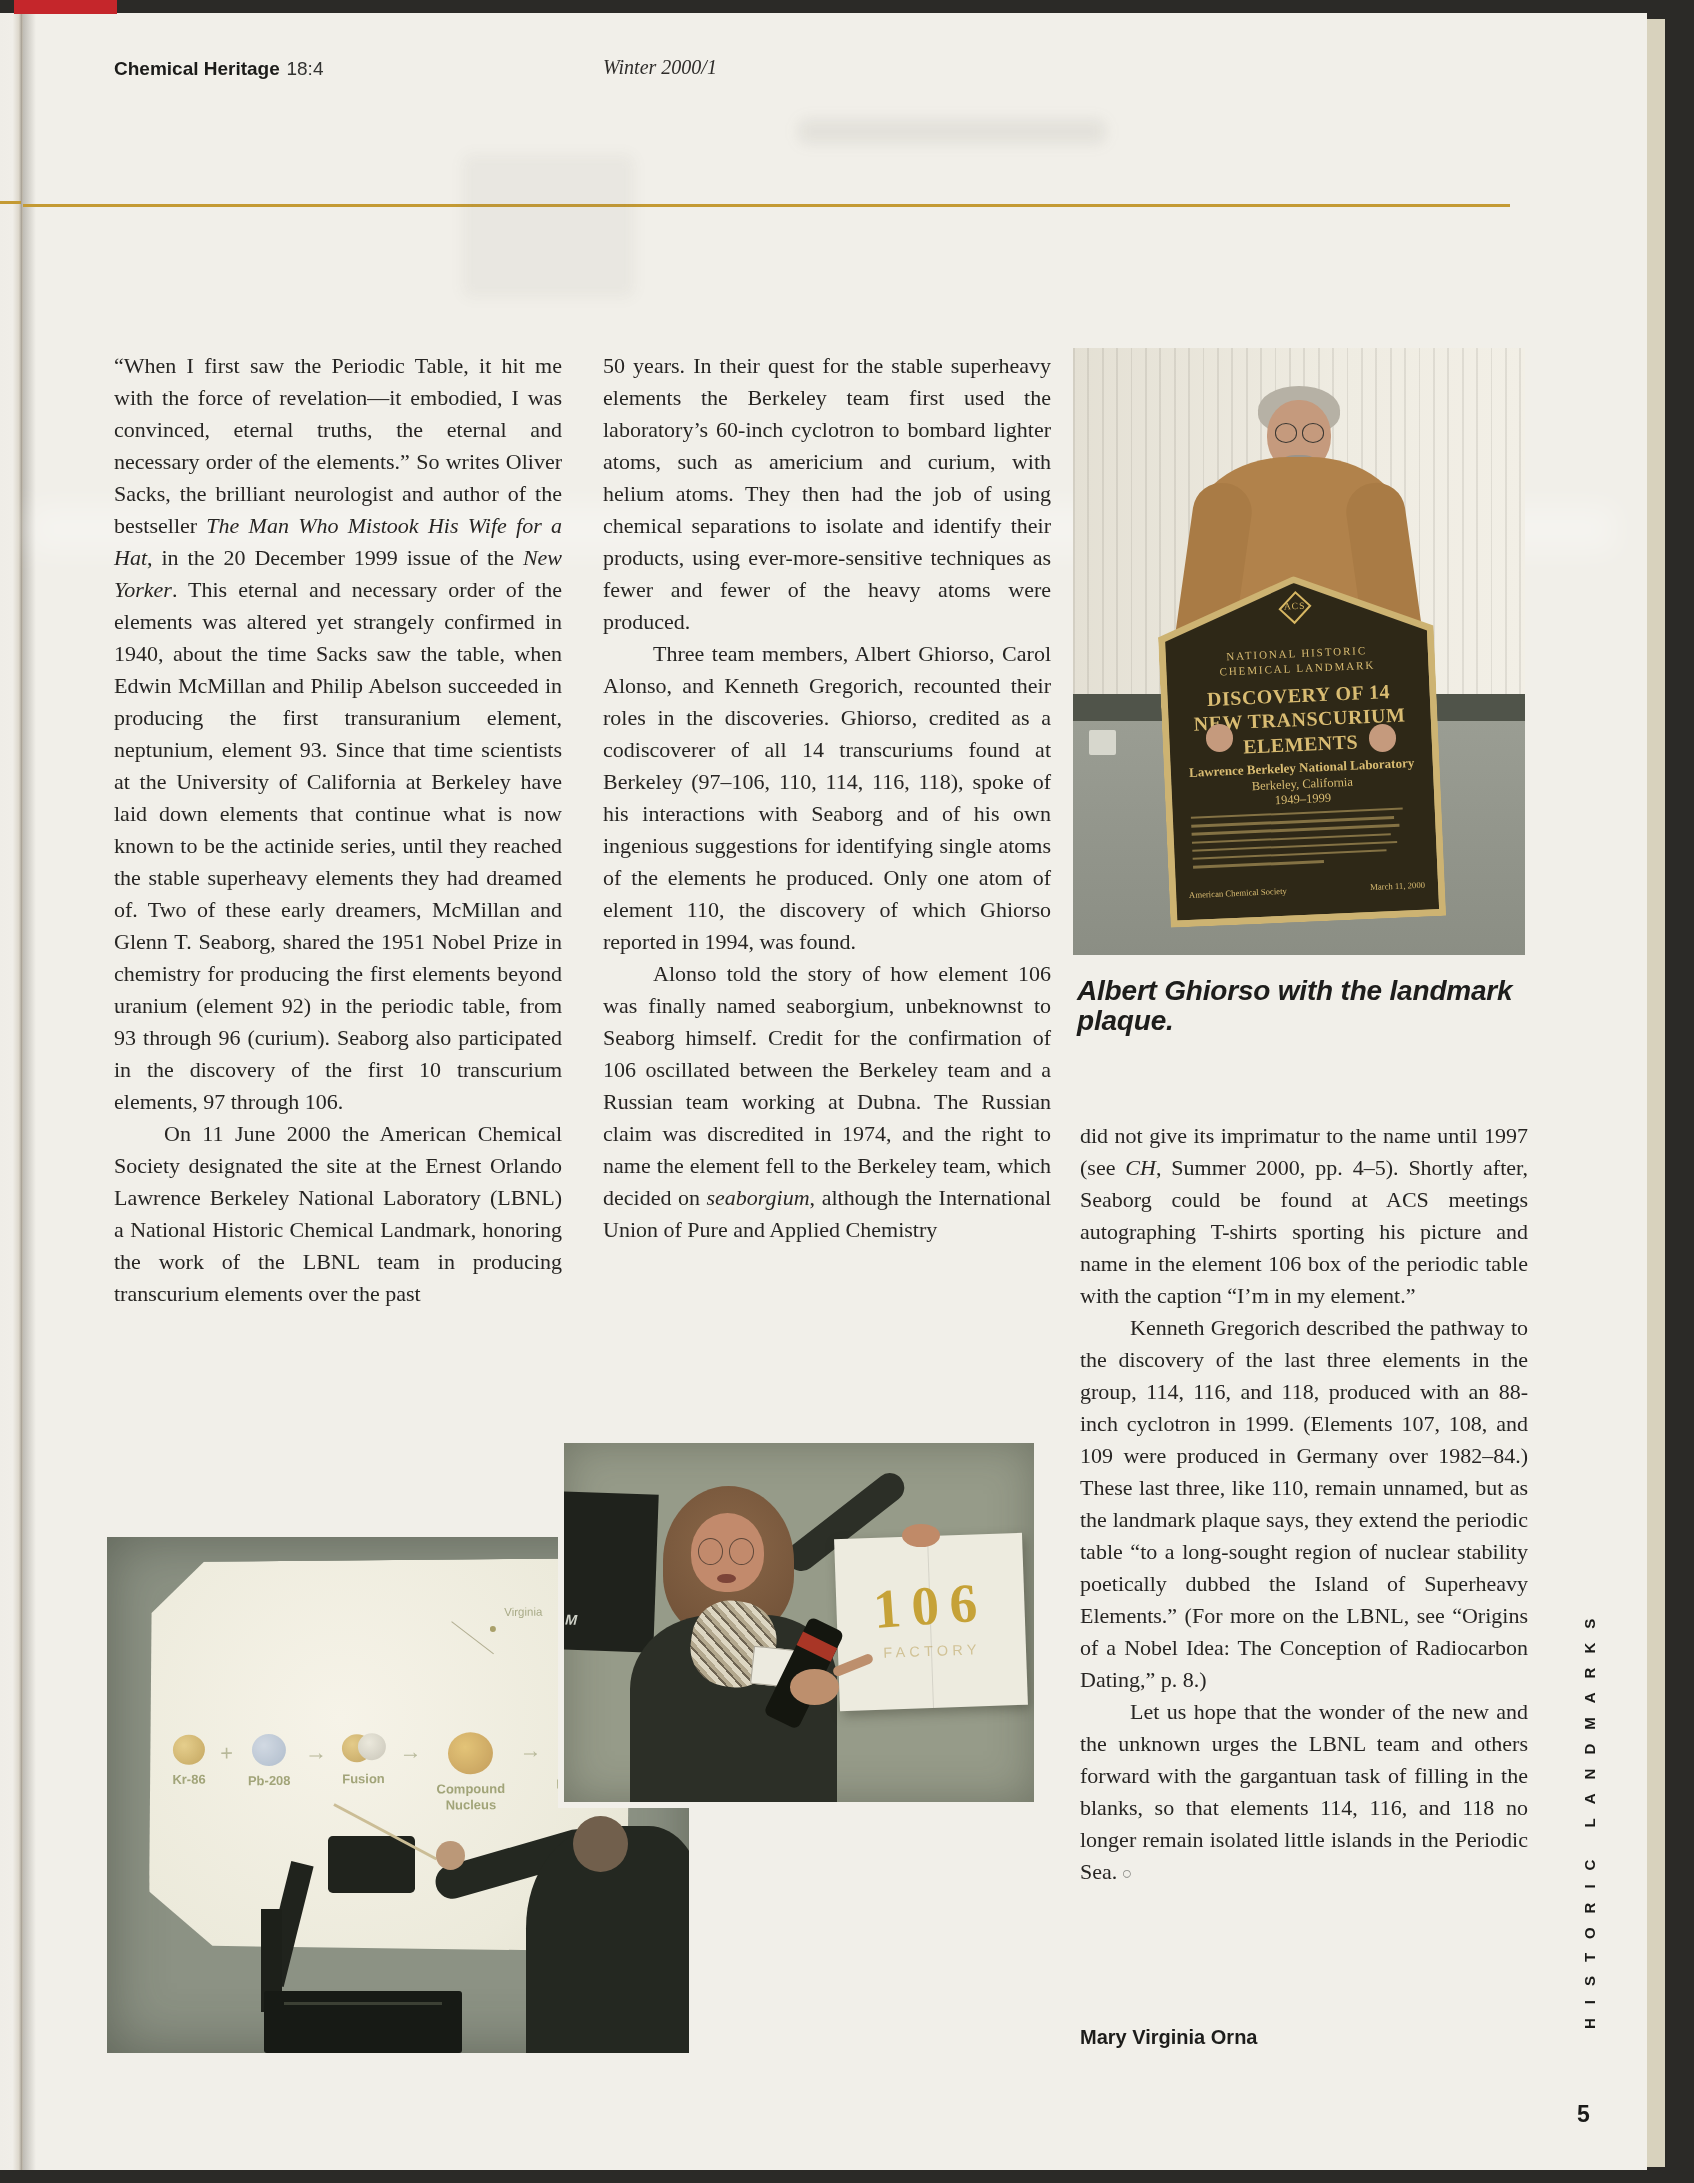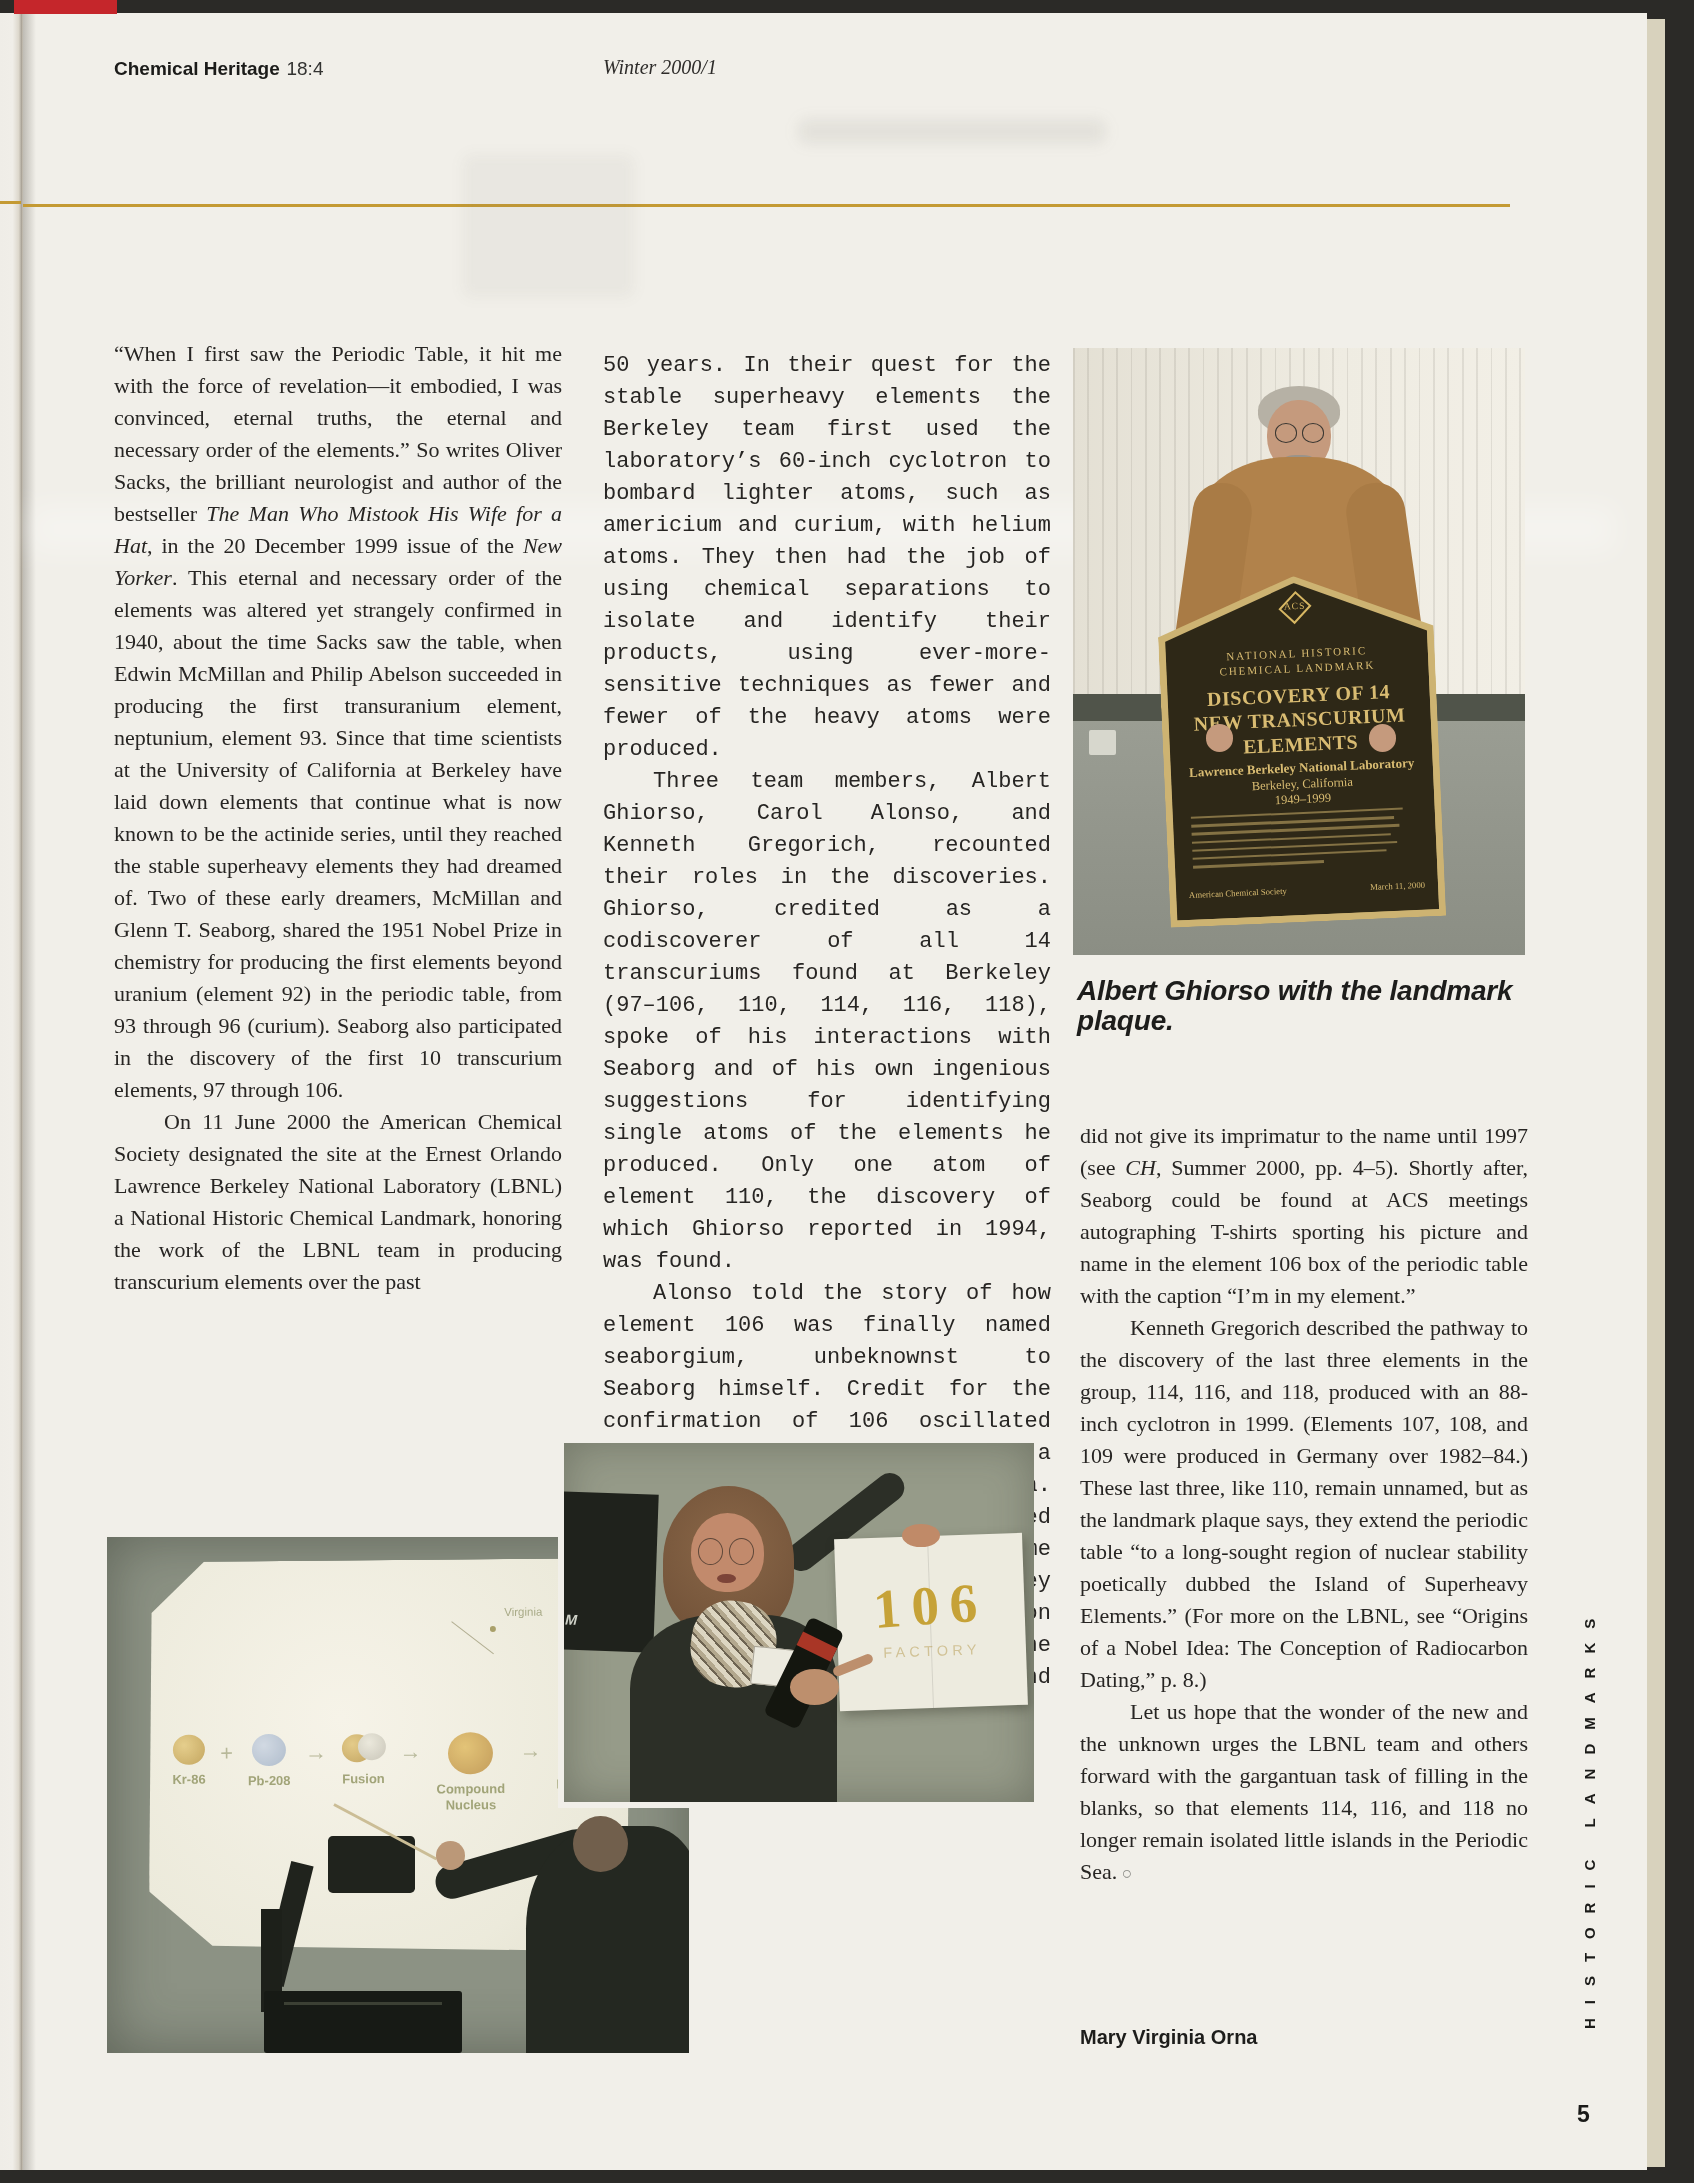--- a/index.html
+++ b/index.html
@@ -163,25 +163,25 @@
   <div class="abs glare-band"></div>
   <div class="abs ghost" style="left:798px;top:119px;width:308px;height:25px;"></div>
   <div class="abs ghost" style="left:462px;top:154px;width:173px;height:144px;opacity:.6;"></div>
 
   <div class="abs masthead">
     <span class="mag">Chemical Heritage</span><span class="iss">18:4</span>
   </div>
   <div class="abs season">Winter 2000/1</div>
 
 
-  <div class="abs col" style="left:114px;top:338px;">
+  <div class="abs col" style="left:114px;top:350px;">
     <p class="para"><span>“When I first saw the Periodic Table, it hit me with the force of revelation—it embodied, I was convinced, eternal truths, the eternal and necessary order of the elements.” So writes Oliver Sacks, the brilliant neurologist and author of the bestseller </span><span style="font-style: italic;">The Man Who Mistook His Wife for a Hat</span><span>, in the 20 December 1999 issue of the </span><span style="font-style: italic;">New Yorker</span><span>. This eternal and necessary order of the elements was altered yet strangely confirmed in 1940, about the time Sacks saw the table, when Edwin McMillan and Philip Abelson succeeded in producing the first transuranium element, neptunium, element 93. Since that time scientists at the University of California at Berkeley have laid down elements that continue what is now known to be the actinide series, until they reached the stable superheavy elements they had dreamed of. Two of these early dreamers, McMillan and Glenn T. Seaborg, shared the 1951 Nobel Prize in chemistry for producing the first elements beyond uranium (element 92) in the periodic table, from 93 through 96 (curium). Seaborg also participated in the discovery of the first 10 transcurium elements, 97 through 106.</span></p>
     <p class="para indent"><span>On 11 June 2000 the American Chemical Society designated the site at the Ernest Orlando Lawrence Berkeley National Laboratory (LBNL) a National Historic Chemical Landmark, honoring the work of the LBNL team in producing transcurium elements over the past</span></p>
   </div>
-  <div class="abs col" style="left:603px;top:350px;font-family:Liberation Mono, monospace;">
+  <div class="abs col" style="left:603px;top:350px;">
     <p class="para"><span>50 years. In their quest for the stable superheavy elements the Berkeley team first used the laboratory’s 60-inch cyclotron to bombard lighter atoms, such as americium and curium, with helium atoms. They then had the job of using chemical separations to isolate and identify their products, using ever-more-sensitive techniques as fewer and fewer of the heavy atoms were produced.</span></p>
     <p class="para indent"><span>Three team members, Albert Ghiorso, Carol Alonso, and Kenneth Gregorich, recounted their roles in the discoveries. Ghiorso, credited as a codiscoverer of all 14 transcuriums found at Berkeley (97–106, 110, 114, 116, 118), spoke of his interactions with Seaborg and of his own ingenious suggestions for identifying single atoms of the elements he produced. Only one atom of element 110, the discovery of which Ghiorso reported in 1994, was found.</span></p>
     <p class="para indent"><span>Alonso told the story of how element 106 was finally named seaborgium, unbeknownst to Seaborg himself. Credit for the confirmation of 106 oscillated between the Berkeley team and a Russian team working at Dubna. The Russian claim was discredited in 1974, and the right to name the element fell to the Berkeley team, which decided on </span><span style="font-style: italic;">seaborgium</span><span>, although the International Union of Pure and Applied Chemistry</span></p>
   </div>
   <div class="abs col" style="left:1080px;top:1120px;">
     <p class="para"><span>did not give its imprimatur to the name until 1997 (see </span><span style="font-style: italic;">CH</span><span>, Summer 2000, pp. 4–5). Shortly after, Seaborg could be found at ACS meetings autographing T-shirts sporting his picture and name in the element 106 box of the periodic table with the caption “I’m in my element.”</span></p>
     <p class="para indent"><span>Kenneth Gregorich described the pathway to the discovery of the last three elements in the group, 114, 116, and 118, produced with an 88-inch cyclotron in 1999. (Elements 107, 108, and 109 were produced in Germany over 1982–84.) These last three, like 110, remain unnamed, but as the landmark plaque says, they extend the periodic table “to a long-sought region of nuclear stability poetically dubbed the Island of Superheavy Elements.” (For more on the LBNL, see “Origins of a Nobel Idea: The Conception of Radiocarbon Dating,” p. 8.)</span></p>
     <p class="para indent"><span>Let us hope that the wonder of the new and the unknown urges the LBNL team and others forward with the gargantuan task of filling in the blanks, so that elements 114, 116, and 118 no longer remain isolated little islands in the Periodic Sea.</span><span class="orn"> ○</span></p>
   </div>
   <div class="abs byline">Mary Virginia Orna</div>

